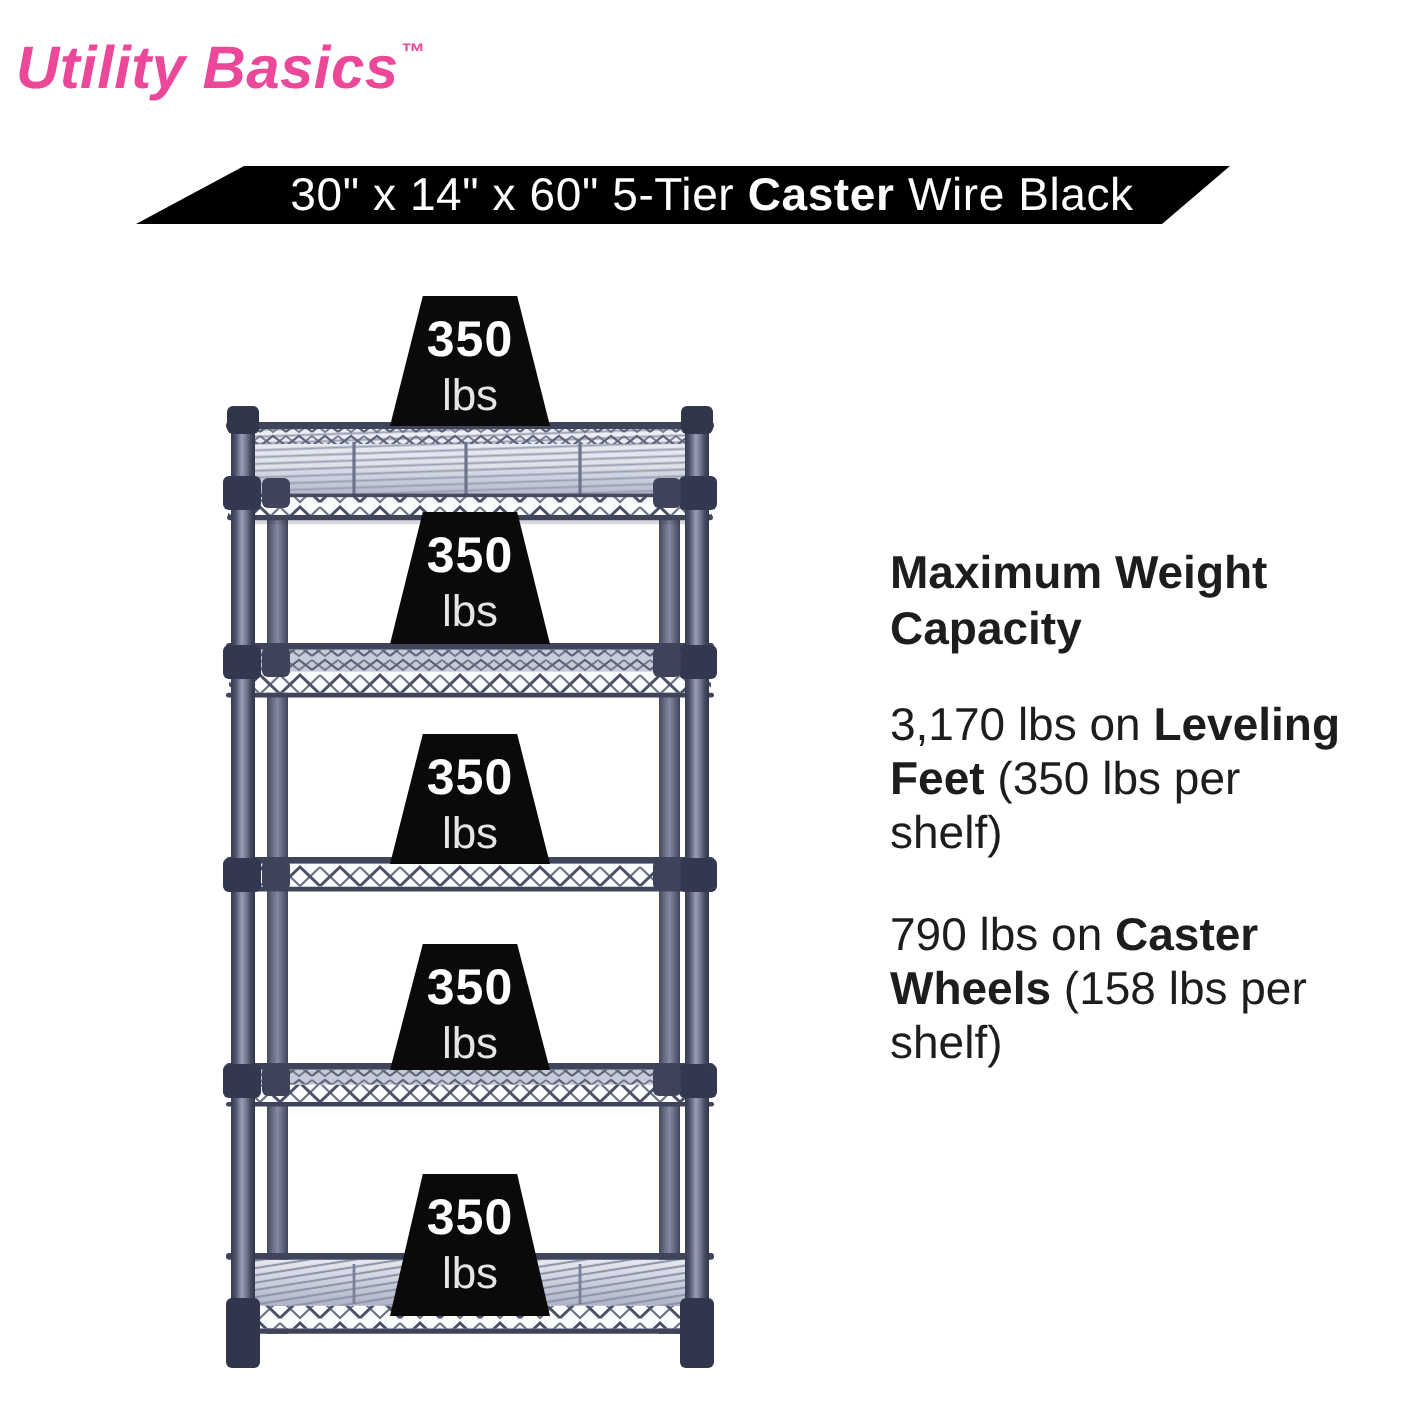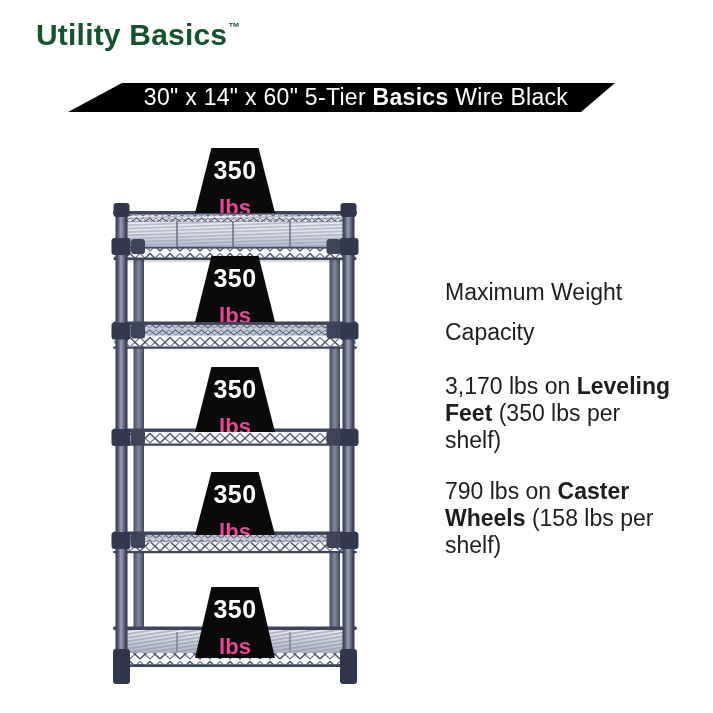--- a/index.html
+++ b/index.html
@@ -1,56 +1,56 @@
 <!DOCTYPE html>
 <html><head>
 <meta charset="utf-8">
 <style>
   html,body{margin:0;padding:0;background:#fff;}
   .canvas{
     position:relative;width:713px;height:713px;background:#ffffff;overflow:hidden;
     font-family:"Liberation Sans","DejaVu Sans",sans-serif;color:#1d1d1f;
   }
   
-  .logo{position:absolute;left:36px;top:18px;font-size:30px;font-weight:600;
-        letter-spacing:.2px;color:#14532d;white-space:nowrap;}
+  .logo{position:absolute;left:8px;top:18px;font-size:30px;font-weight:600;
+        letter-spacing:.2px;color:#ec4899;white-space:nowrap;font-style:italic;}
   .logo sup{font-size:12px;font-weight:600;vertical-align:14px;margin-left:1px;}
   
   .banner{position:absolute;left:67px;top:83px;width:548px;height:29px;background:#000;
           clip-path:polygon(55px 0,548px 0,514px 29px,1px 29px);
           display:flex;align-items:center;justify-content:center;padding-left:30px;box-sizing:border-box;}
   .banner .btext{color:#fff;font-size:23px;font-weight:500;white-space:nowrap;letter-spacing:.3px;}
   .banner .btext b{font-weight:800;}
   
   .rack-svg{position:absolute;left:0;top:0;}
   
   .weight{position:absolute;left:195px;width:80px;background:#0a0a0a;
           clip-path:polygon(20.5% 0,79.5% 0,100% 100%,0 100%);
           display:flex;flex-direction:column;align-items:center;justify-content:flex-start;
           padding-top:9px;box-sizing:border-box;}
   .weight .wv{color:#fff;font-size:25px;font-weight:800;line-height:26px;letter-spacing:.5px;}
-  .weight .wu{color:#ec4899;font-size:22px;font-weight:700;line-height:25px;margin-top:12px;}
+  .weight .wu{color:#e5e5e5;font-size:22px;font-weight:400;line-height:25px;margin-top:2px;}
   
   .info{position:absolute;left:445px;top:272px;width:252px;font-size:23px;line-height:27px;}
-  .info .head{margin:0 0 21px 0;line-height:40px;white-space:pre-line;}
+  .info .head{margin:0 0 21px 0;line-height:28px;white-space:pre-line;font-weight:bold;}
   .info p{margin:0 0 24px 0;white-space:pre-line;}
   .info p:last-child{margin-bottom:12px;}
   .info b{font-weight:800;}
 </style>
 </head>
 <body>
 
 <div class="canvas">
 
   <div class="logo">
     <span>Utility Basics</span><sup>™</sup>
   </div>
 
   <div class="banner">
-    <span class="btext"><span>30" x 14" x 60" 5-Tier </span><b>Basics</b><span> Wire Black</span></span>
+    <span class="btext"><span>30" x 14" x 60" 5-Tier </span><b>Caster</b><span> Wire Black</span></span>
   </div>
 
   <svg class="rack-svg" width="713" height="713" viewBox="0 0 713 713">
     <defs>
       <linearGradient id="gp" x1="0" y1="0" x2="1" y2="0">
         <stop offset="0" stop-color="#363b50"></stop>
           <stop offset="0.18" stop-color="#4c5169"></stop>
         <stop offset="0.45" stop-color="#979db2"></stop>
           <stop offset="0.6" stop-color="#7b8198"></stop>
         <stop offset="0.82" stop-color="#464b62"></stop>

